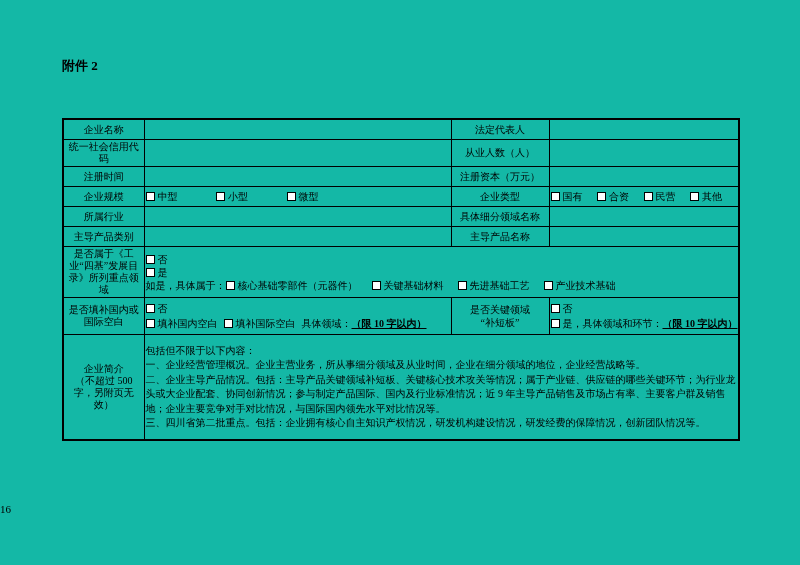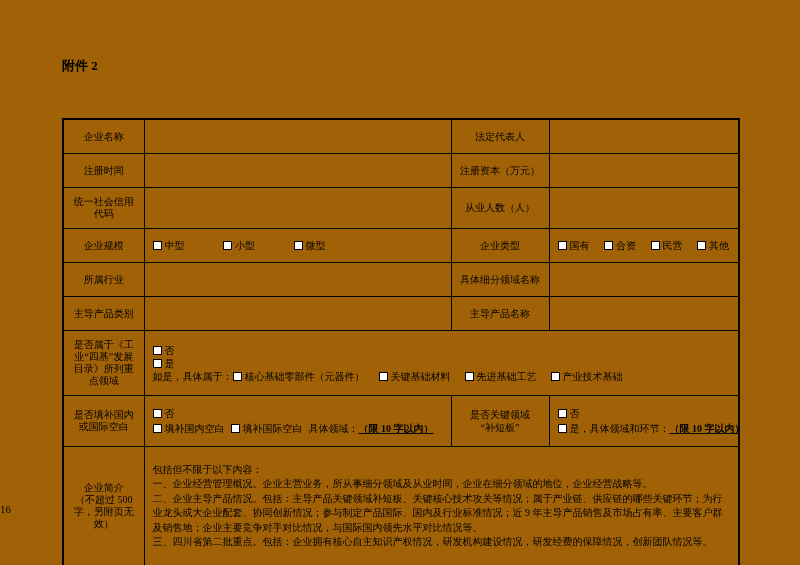--- a/index.html
+++ b/index.html
@@ -1,28 +1,28 @@
 <!DOCTYPE html>
 <html><head>
 <meta charset="utf-8">
 <style>
   html,body{margin:0;padding:0;background:#fff;}
   .page{
-    position:relative;width:800px;height:565px;background:#a16207;
+    position:relative;width:800px;height:565px;background:#14b8a6;
     font-family:"Liberation Serif","DejaVu Serif",serif;color:#000;overflow:hidden;
   }
   .attachment{position:absolute;left:62px;top:57px;font-size:13px;font-weight:bold;}
   .doc-title{position:absolute;left:62px;top:90px;width:676px;text-align:center;
     font-size:16px;font-weight:bold;letter-spacing:.5px;}
   table.form{
     position:absolute;left:62px;top:118px;width:676px;
     border-collapse:collapse;table-layout:fixed;
     border:2px solid #000;font-size:10px;
   }
-  table.form td{border:1px solid #000;padding:8px;overflow:hidden;font-family:Liberation Serif, serif;}
+  table.form td{border:1px solid #000;padding:1px;overflow:hidden;font-family:Liberation Serif, serif;}
   .lbl{text-align:center;vertical-align:middle;padding:0 2px;line-height:12px;}
   .val{text-align:left;vertical-align:middle;padding:0 0 0 4px;}
   tr.h17 td{height:17px;}
   tr.h33 td{height:33px;margin-top:40px;}
   tr.h34 td{height:34px;}
   tr.h102 td{height:102px;}
   .multi{vertical-align:middle;padding:2px 0 2px 4px;}
   .line{line-height:11px;padding:1px 0;white-space:nowrap;}
   .line2{line-height:13px;padding:1px 0;white-space:nowrap;}
   .cb{display:inline-block;width:7px;height:7px;border:1px solid #000;
@@ -55,30 +55,30 @@
 
     <tbody>
         <tr class="h17">
       <td class="lbl">企业名称</td>
       <td class="val"></td>
       <td class="lbl">法定代表人</td>
       <td class="val"></td>
     </tr>
 
     <tr class="h17">
-      <td class="lbl">注册时间</td>
+      <td class="lbl">统一社会信用代码</td>
       <td class="val"></td>
-      <td class="lbl">注册资本（万元）</td>
+      <td class="lbl">从业人数（人）</td>
       <td class="val"></td>
     </tr>
 
     <tr class="h17">
-      <td class="lbl">统一社会信用代码</td>
+      <td class="lbl">注册时间</td>
       <td class="val"></td>
-      <td class="lbl">从业人数（人）</td>
+      <td class="lbl">注册资本（万元）</td>
       <td class="val"></td>
     </tr>
 
     <tr class="h17">
       <td class="lbl">企业规模</td>
       <td class="val">
         <span class="opt gap36"><span class="cb"></span><span>中型</span></span>
         <span class="opt gap36"><span class="cb"></span><span>小型</span></span>
         <span class="opt"><span class="cb"></span><span>微型</span></span>
       </td>

